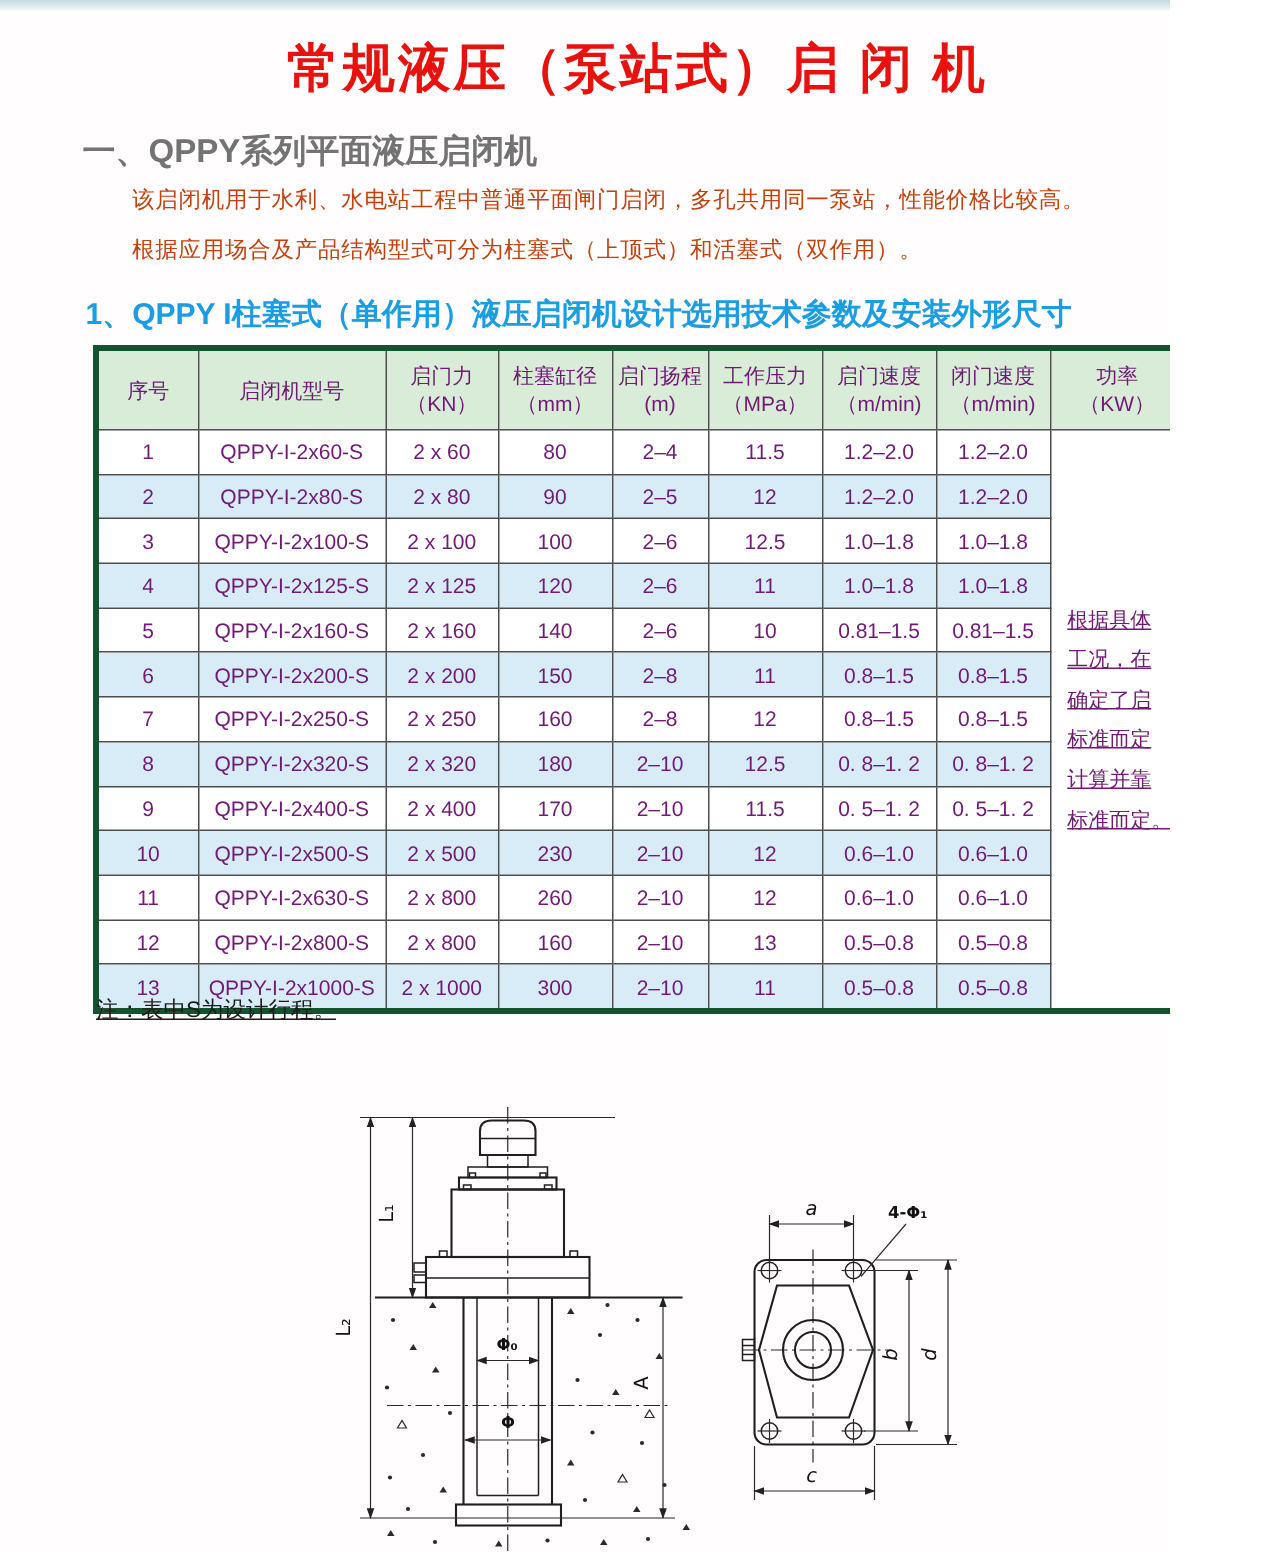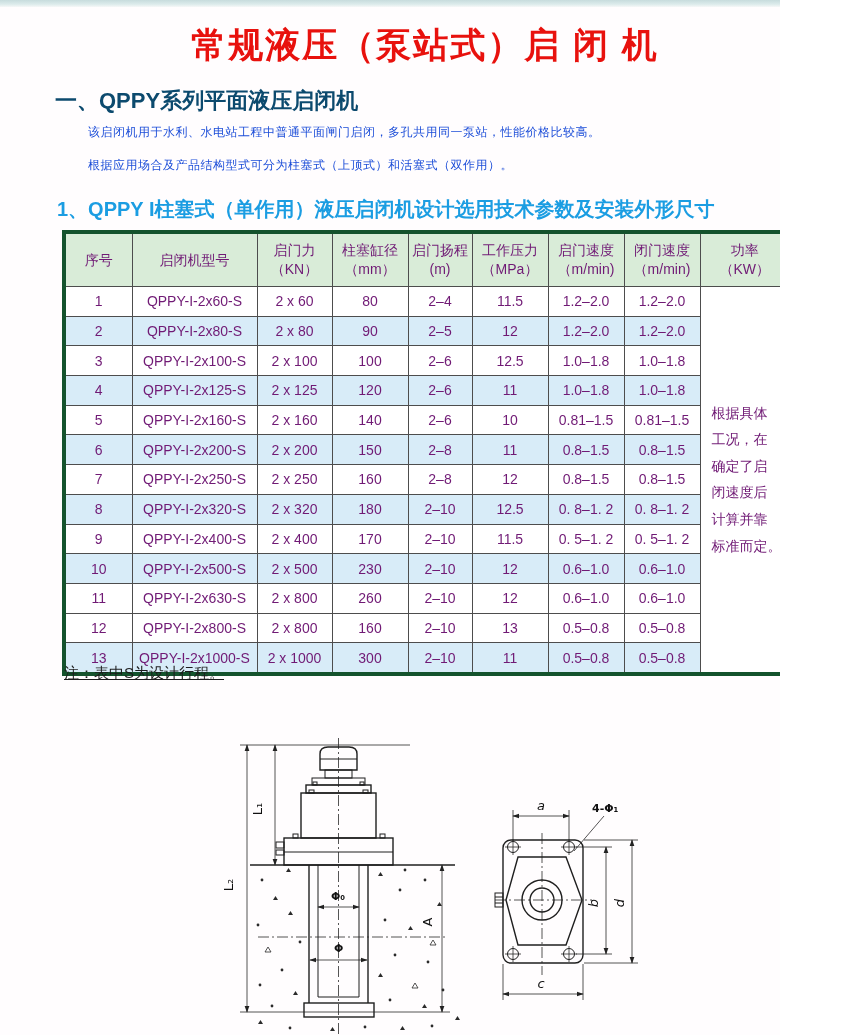--- a/index.html
+++ b/index.html
@@ -20,25 +20,25 @@
     background:linear-gradient(180deg,#c7dcdd 0%,#dcebeb 60%,#f6f8f8 100%);
   }
   #page-title{
     position:absolute;left:0;top:22px;width:850px;
     text-align:center;
     font-size:35px;font-weight:bold;letter-spacing:2px;
     color:#e8110d;
   }
   #section-heading{
     position:absolute;left:55px;top:86px;
-    font-size:22px;font-weight:bold;color:#0c4a6e;
+    font-size:22px;font-weight:bold;color:#737373;
   }
   .para{
     position:absolute;left:88px;width:700px;
-    font-size:12px;color:#1d4ed8;letter-spacing:0.5px;font-family:Liberation Mono, monospace;
+    font-size:15px;color:#c2410c;letter-spacing:0.5px;font-family:Liberation Mono, monospace;
   }
   #para1{top:124px;}
   #para2{top:157px;}
   #table-heading{
     position:absolute;left:57px;top:196px;
     font-size:20px;font-weight:bold;color:#1b9de2;
   }
   
   #spec-table{
     position:absolute;left:62px;top:230px;
@@ -53,21 +53,21 @@
     padding:0;overflow:hidden;white-space:nowrap;
   }
   #spec-table thead th{
     height:52px;background:#d9ecd8;font-weight:normal;
     font-size:14px;line-height:1.35;
   }
   #spec-table tbody td{height:28.7px;background:#ffffff;}
   #spec-table tbody tr.shaded td{background:#d8ecf8;}
   #spec-table tbody td.power-cell{
     background:#ffffff;text-align:left;vertical-align:middle;
-    padding-left:11px;font-size:14px;line-height:1.9;white-space:normal;
+    padding-left:11px;font-size:14px;line-height:1.9;white-space:normal;text-decoration:underline;
   }
   #table-note{
     position:absolute;left:64px;top:664px;
     font-size:15px;color:#1c1c1c;text-decoration:underline;
   }
   
   #drawing-svg{position:absolute;left:0;top:700px;}
   .dline{stroke:#1f1f1f;stroke-width:1;fill:none;}
   .dline2{stroke:#1f1f1f;stroke-width:1.4;fill:none;}
   .cl{stroke:#2a2a2a;stroke-width:0.8;fill:none;stroke-dasharray:11 3 2 3;}
@@ -148,21 +148,21 @@
           <td>2 x 60</td>
           <td>80</td>
           <td>2–4</td>
           <td>11.5</td>
           <td>1.2–2.0</td>
           <td>1.2–2.0</td>
           <td rowspan="13" class="power-cell">
             <div>根据具体</div>
             <div>工况，在</div>
             <div>确定了启</div>
-            <div>闭速度后</div>
+            <div>标准而定</div>
             <div>计算并靠</div>
             <div>标准而定。</div>
           </td>
         </tr>
         <tr class="shaded">
           <td>2</td>
           <td>QPPY-I-2x80-S</td>
           <td>2 x 80</td>
           <td>90</td>
           <td>2–5</td>

